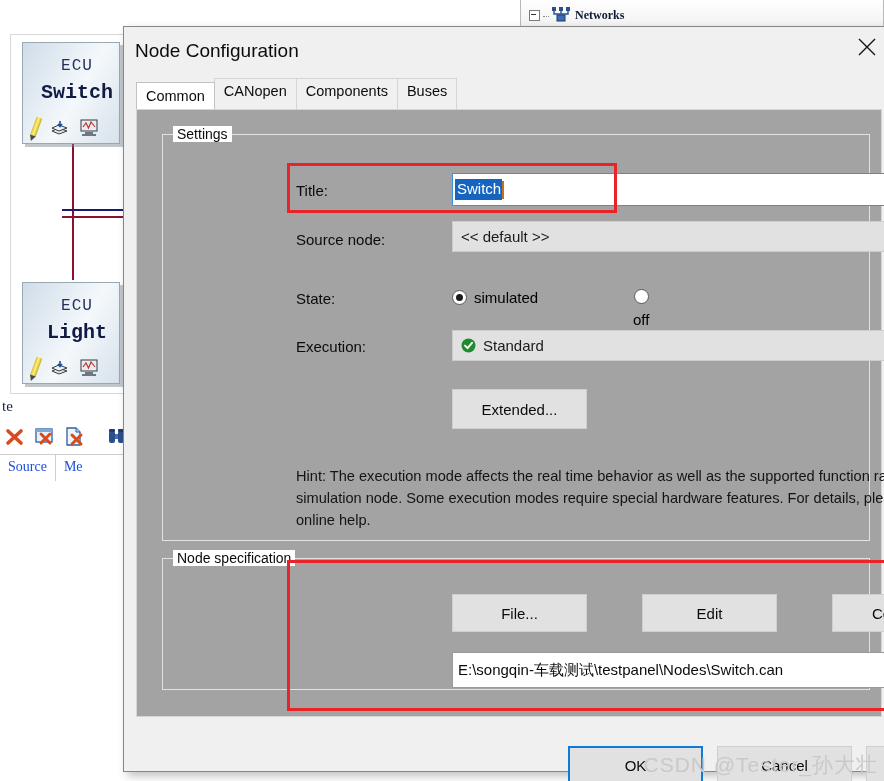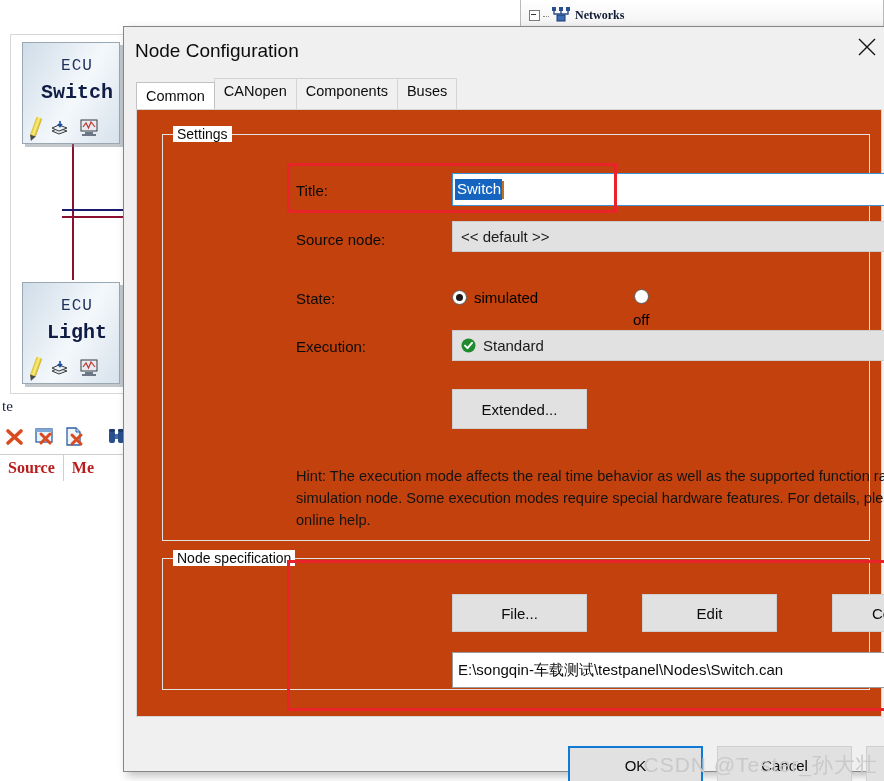--- a/index.html
+++ b/index.html
@@ -123,23 +123,22 @@
   .tb-sep {
     width: 1px; height: 18px; background: #c9c9c9; margin: 0 2px;
   }
   .bg-colheaders {
     position: absolute;
     left: 0; top: 454px;
     width: 125px; height: 26px;
     border-top: 1px solid #cfcfcf;
     display: flex;
     font-family: "Liberation Serif", serif;
-    font-size: 16px;
-    color: #b91c1c;
-    font-weight: bold;
+    font-size: 14px;
+    color: #1d4ed8;
   }
   .bg-colheaders > div {
     padding: 4px 8px;
     box-sizing: border-box;
   }
   .bg-colheaders .sep {
     width: 1px; padding: 0; background: #cfcfcf; height: 100%;
   }
 
   
@@ -255,21 +254,21 @@
     border-color: #c2c2c2;
     position: relative;
     z-index: 4;
   }
 
   .tab-body {
     position: absolute;
     left: 12px; top: 82px;
     width: 746px;
     height: 608px;
-    background: #c2410c;
+    background: #a3a3a3;
     border: 1px solid #d6d6d6;
     box-sizing: border-box;
   }
 
   
   .groupbox {
     position: absolute;
     border: 1px solid #e3e3e3;
     box-sizing: border-box;
   }

